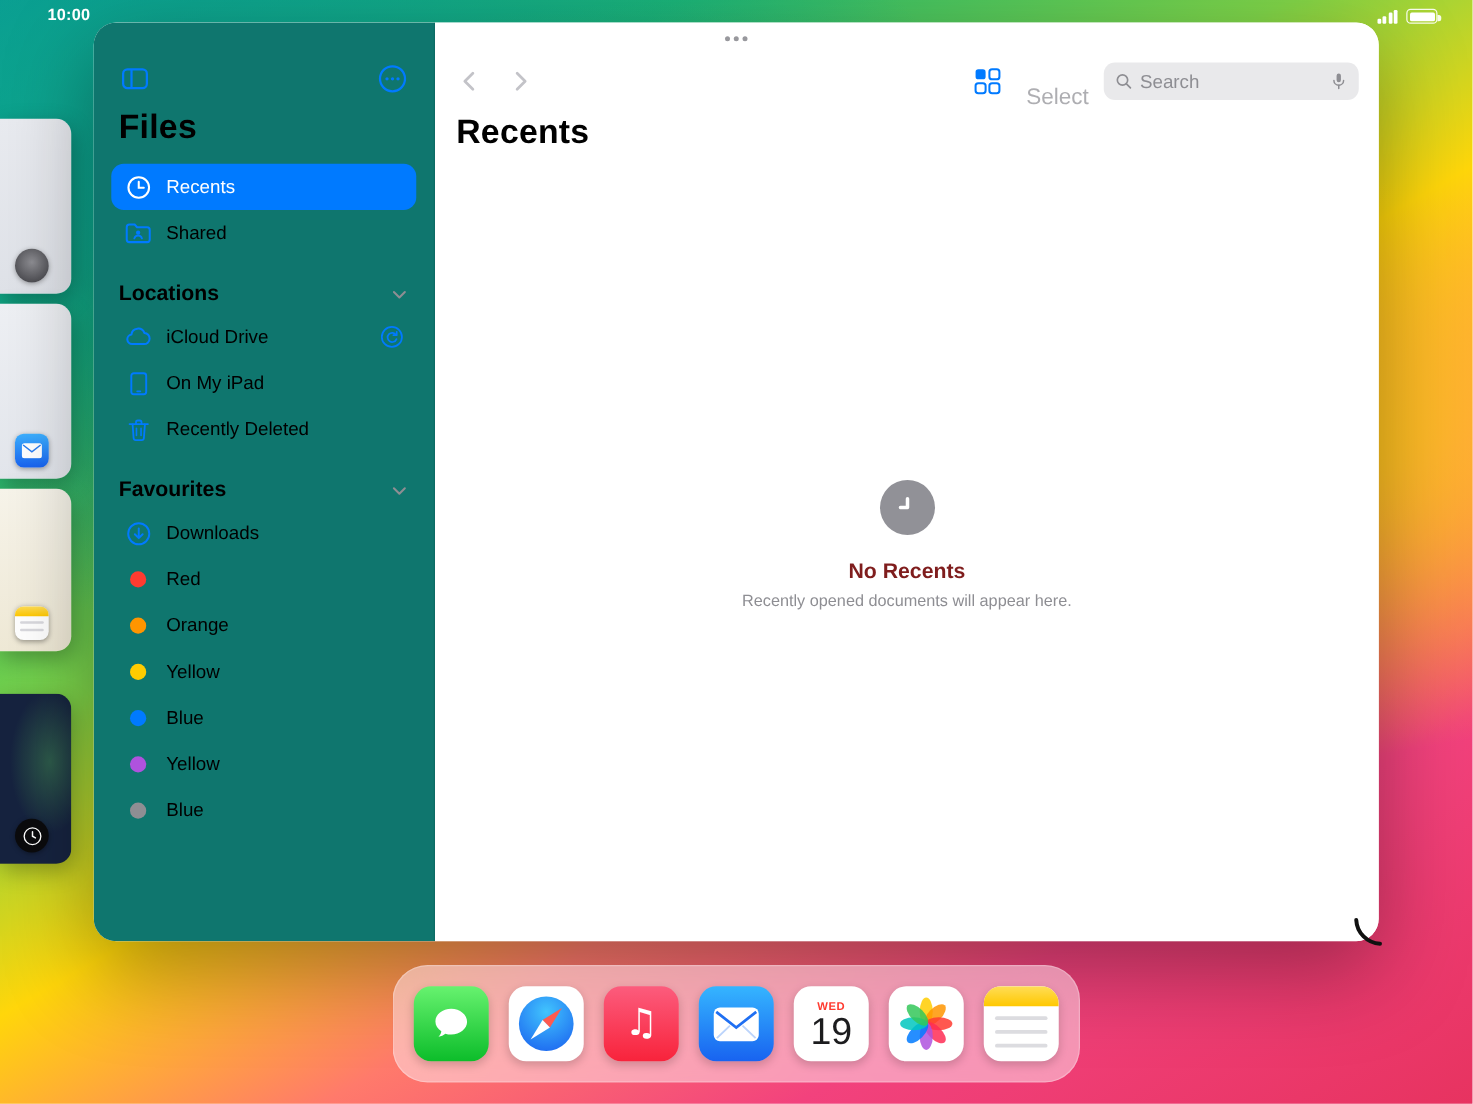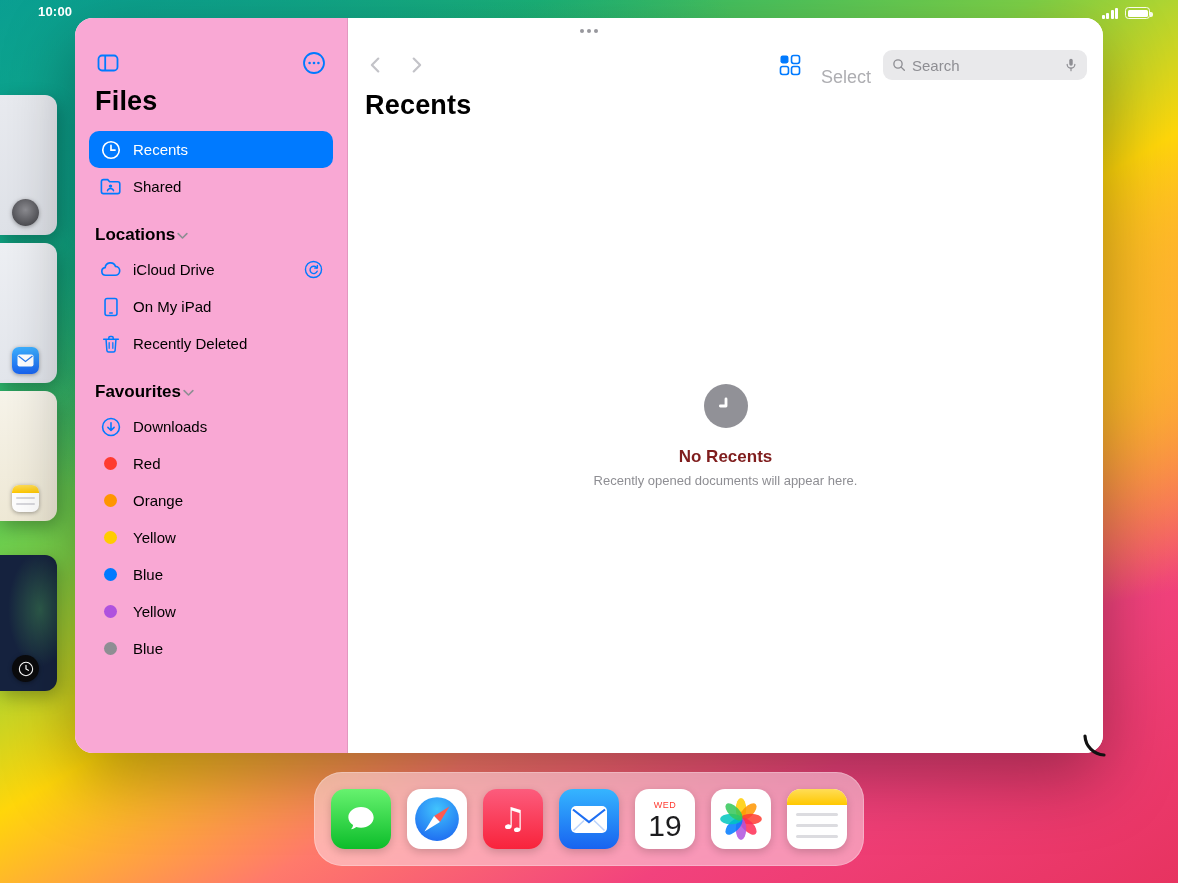--- a/index.html
+++ b/index.html
@@ -38,30 +38,30 @@
   .badge-notes { background:#fff; flex-direction:column; align-items:stretch; justify-content:flex-start; display:flex; }
   .badge-notes .strip { height:8px; background:linear-gradient(#ffdd57,#ffc800); }
   .badge-notes .line { height:2px; background:#d9d9de; margin:4px 4px 0; border-radius:1px; }
 
   
   .window { position:absolute; left:75px; top:18px; width:1028px; height:735px; background:#fff; border-radius:18px; box-shadow:0 24px 70px rgba(0,0,0,.35); display:flex; overflow:hidden; z-index:10; }
   .window-drag { position:absolute; top:7px; left:50%; transform:translateX(-50%); display:flex; gap:3px; padding:4px 8px; z-index:20; cursor:grab; }
   .window-drag i { width:4px; height:4px; border-radius:50%; background:#98989d; }
 
   
-  .sidebar { width:273px; flex:0 0 273px; background:#f9a8d4; border-right:1px solid rgba(0,0,0,.09); padding:0 14px; overflow:hidden; }
+  .sidebar { width:273px; flex:0 0 273px; background:#0f766e; border-right:1px solid rgba(0,0,0,.09); padding:0 14px; overflow:hidden; }
   .sidebar-top { display:flex; justify-content:space-between; align-items:center; padding:32px 6px 0; color:#007aff; }
   .icon-btn { width:26px; height:26px; display:flex; align-items:center; justify-content:center; cursor:pointer; }
   .sidebar-title { font-size:27px; font-weight:bold; color:#000; margin:10px 6px 14px; letter-spacing:.2px; }
   .row { display:flex; align-items:center; height:37px; border-radius:10px; padding:0 9px; font-size:15px; color:#000; gap:10px; cursor:pointer; }
   .row .licon { width:25px; height:24px; color:#007aff; display:flex; align-items:center; justify-content:center; flex:0 0 25px; }
   .row.selected { background:#007aff; color:#fff; }
   .row.selected .licon { color:#fff; }
   .row .trail { margin-left:auto; color:#007aff; display:flex; align-items:center; }
-  .section-header { display:flex; align-items:center; font-size:17px; font-weight:bold; color:#000; margin:20px 6px 6px; cursor:pointer; }
+  .section-header { display:flex; align-items:center; justify-content:space-between; font-size:17px; font-weight:bold; color:#000; margin:20px 6px 6px; cursor:pointer; }
   .chev { color:#8e8e93; display:flex; }
   .tag-dot { width:13px; height:13px; border-radius:50%; margin:0 6px; flex:0 0 13px; }
 
   
   .content { flex:1; position:relative; background:#fff; }
   .toolbar { position:absolute; top:30px; left:0; right:0; height:34px; }
   .nav-btn { position:absolute; top:3px; width:28px; height:28px; display:flex; align-items:center; justify-content:center; color:#c3c3c8; cursor:pointer; }
   .nav-back { left:14px; }
   .nav-forward { left:54px; }
   .view-btn { position:absolute; right:300px; top:4px; width:26px; height:26px; color:#007aff; cursor:pointer; }
@@ -79,21 +79,21 @@
   .resize-indicator { position:absolute; left:1082px; top:732px; z-index:15; }
 
   
   .dock { position:absolute; left:50%; transform:translateX(-50%); bottom:17px; height:94px; border-radius:28px; background:rgba(255,236,244,.5); backdrop-filter:blur(22px); box-shadow:inset 0 0 0 1px rgba(255,255,255,.25); display:flex; align-items:center; gap:16px; padding:0 17px; z-index:40; }
   .app-icon { width:60px; height:60px; border-radius:14px; position:relative; overflow:hidden; box-shadow:0 3px 8px rgba(0,0,0,.18); cursor:pointer; display:flex; align-items:center; justify-content:center; }
   .app-messages { background:linear-gradient(180deg,#67f26f,#0cbd2a); }
   .app-safari { background:#fff; }
   .app-music { background:linear-gradient(180deg,#fc5c7d,#f8233b); }
   .app-mail { background:linear-gradient(180deg,#35b5ff,#1863f0); }
   .app-calendar { background:#fff; flex-direction:column; }
-  .app-calendar .wd { font-size:9px; font-weight:normal; color:#ff3b30; letter-spacing:.5px; margin-top:3px; }
+  .app-calendar .wd { font-size:9px; font-weight:bold; color:#ff3b30; letter-spacing:.5px; margin-top:3px; }
   .app-calendar .dy { font-size:30px; font-weight:300; color:#1c1c1e; line-height:32px; }
   .app-photos { background:#fff; }
   .app-notes { background:#fff; flex-direction:column; align-items:stretch; justify-content:flex-start; }
   .app-notes .strip { height:16px; background:linear-gradient(#ffdd57,#ffc800); }
   .app-notes .line { height:3px; background:#dcdce0; margin:8px 9px 0; border-radius:2px; }
   .music-note { color:#fff; font-size:30px; font-family:"DejaVu Sans",sans-serif; line-height:1; }
 </style>
 </head>
 <body>
 

